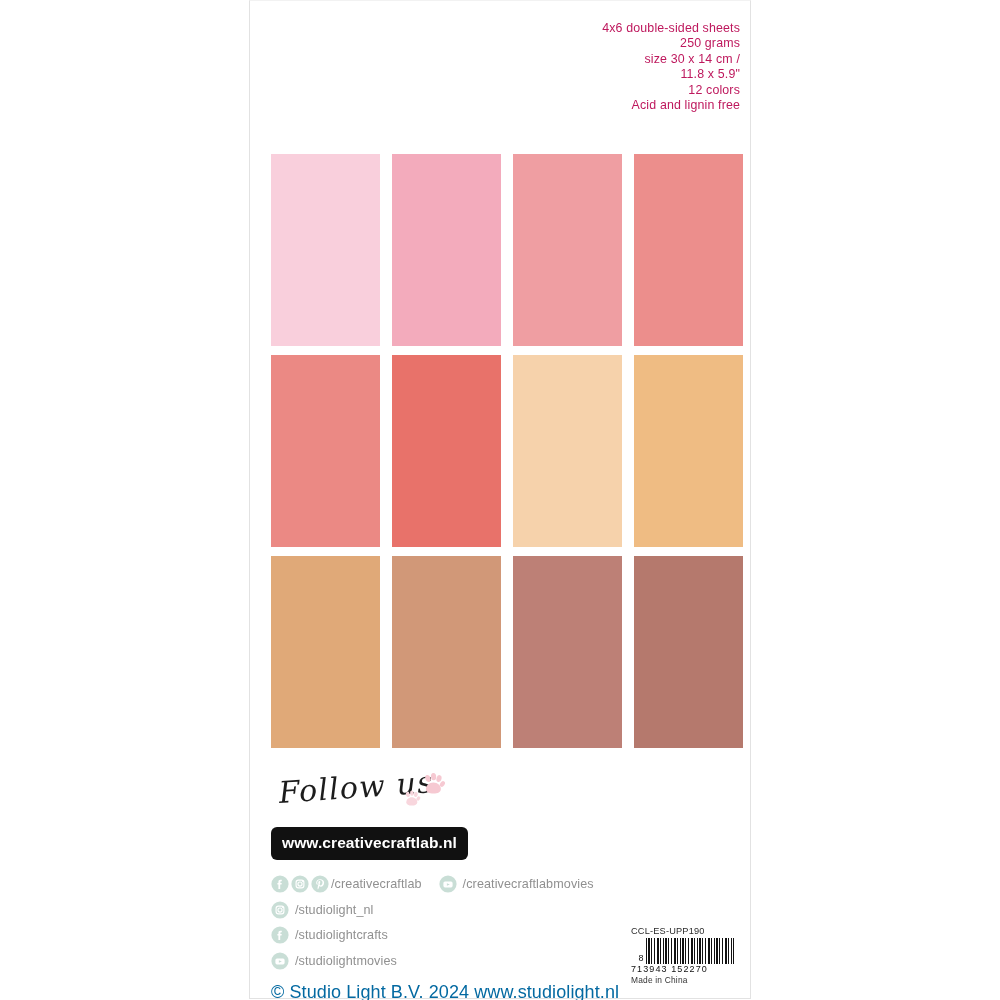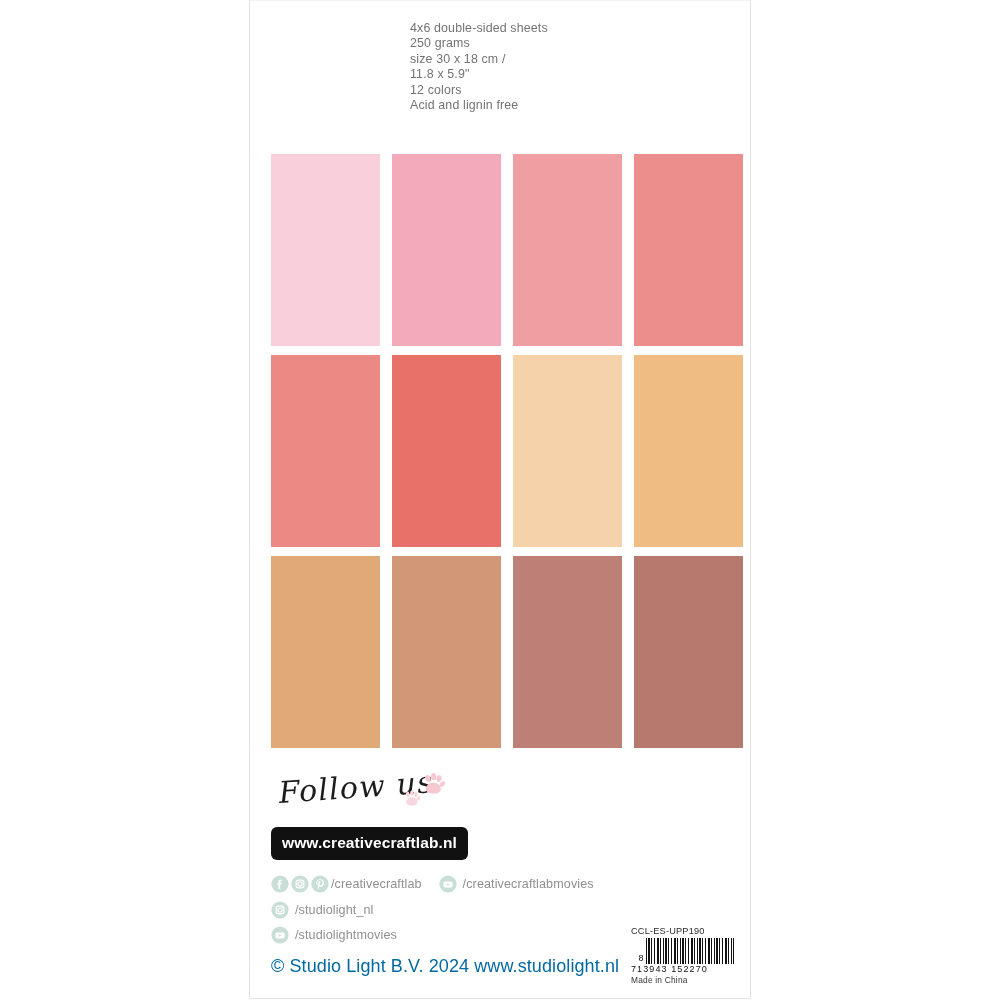--- a/index.html
+++ b/index.html
@@ -33,21 +33,22 @@
     border-top: 1px solid #f2f2f2;
     box-sizing: border-box;
   }
 
   
   #spec-block {
     position: absolute;
     right: 10px;
     top: 20px;
     width: 330px;
-    color: #737373;
+    text-align: right;
+    color: #be185d;
     font-size: 12.4px;
     line-height: 15.4px;
     letter-spacing: 0.15px;
   }
   #spec-block div { white-space: nowrap; }
 
   
   #swatch-grid {
     position: absolute;
     left: 21px;
@@ -197,21 +198,21 @@
 </head>
 <body>
 
 <div id="page">
 
   <div id="card">
 
     <div id="spec-block">
       <div>4x6 double-sided sheets</div>
       <div>250 grams</div>
-      <div>size 30 x 18 cm /</div>
+      <div>size 30 x 14 cm /</div>
       <div>11.8 x 5.9"</div>
       <div>12 colors</div>
       <div>Acid and lignin free</div>
     </div>
 
     <div id="swatch-grid">
       <div class="swatch" style="background: rgb(249, 207, 220);"></div>
       <div class="swatch" style="background: rgb(243, 171, 188);"></div>
       <div class="swatch" style="background: rgb(239, 158, 162);"></div>
       <div class="swatch" style="background: rgb(236, 142, 140);"></div>
@@ -300,20 +301,29 @@
             <svg width="18" height="18" viewBox="0 0 18 18">
               <circle cx="9" cy="9" r="8.6" fill="#C9DED6"></circle>
               <rect x="5.1" y="5.1" width="7.8" height="7.8" rx="2.3" fill="none" stroke="#ffffff" stroke-width="1.15"></rect>
               <circle cx="9" cy="9" r="2.05" fill="none" stroke="#ffffff" stroke-width="1.15"></circle>
               <circle cx="11.5" cy="6.5" r="0.62" fill="#ffffff"></circle>
             </svg>
           </span>
           <span class="s-handle">/studiolight_nl</span>
         </div>
 
+        <div class="social-line">
+          <span class="s-icon">
+            <svg width="18" height="18" viewBox="0 0 18 18">
+              <circle cx="9" cy="9" r="8.6" fill="#C9DED6"></circle>
+              <path d="M10.5 9.4h-1.3V14H7.4V9.4H6.4V7.9h1V6.8c0-1.3.6-2.1 2.1-2.1h1.3v1.5h-.8c-.5 0-.6.2-.6.6v1.1h1.4l-.3 1.5z" fill="#ffffff"></path>
+            </svg>
+          </span>
+          <span class="s-handle">/studiolightcrafts</span>
+        </div>
 
         <div class="social-line">
           <span class="s-icon">
             <svg width="18" height="18" viewBox="0 0 18 18">
               <circle cx="9" cy="9" r="8.6" fill="#C9DED6"></circle>
               <rect x="4.4" y="6.5" width="9.2" height="5.9" rx="1.6" fill="#ffffff"></rect>
               <path d="M7.9 8.2l2.9 1.3-2.9 1.3z" fill="#C9DED6"></path>
             </svg>
           </span>
           <span class="s-handle">/studiolightmovies</span>

